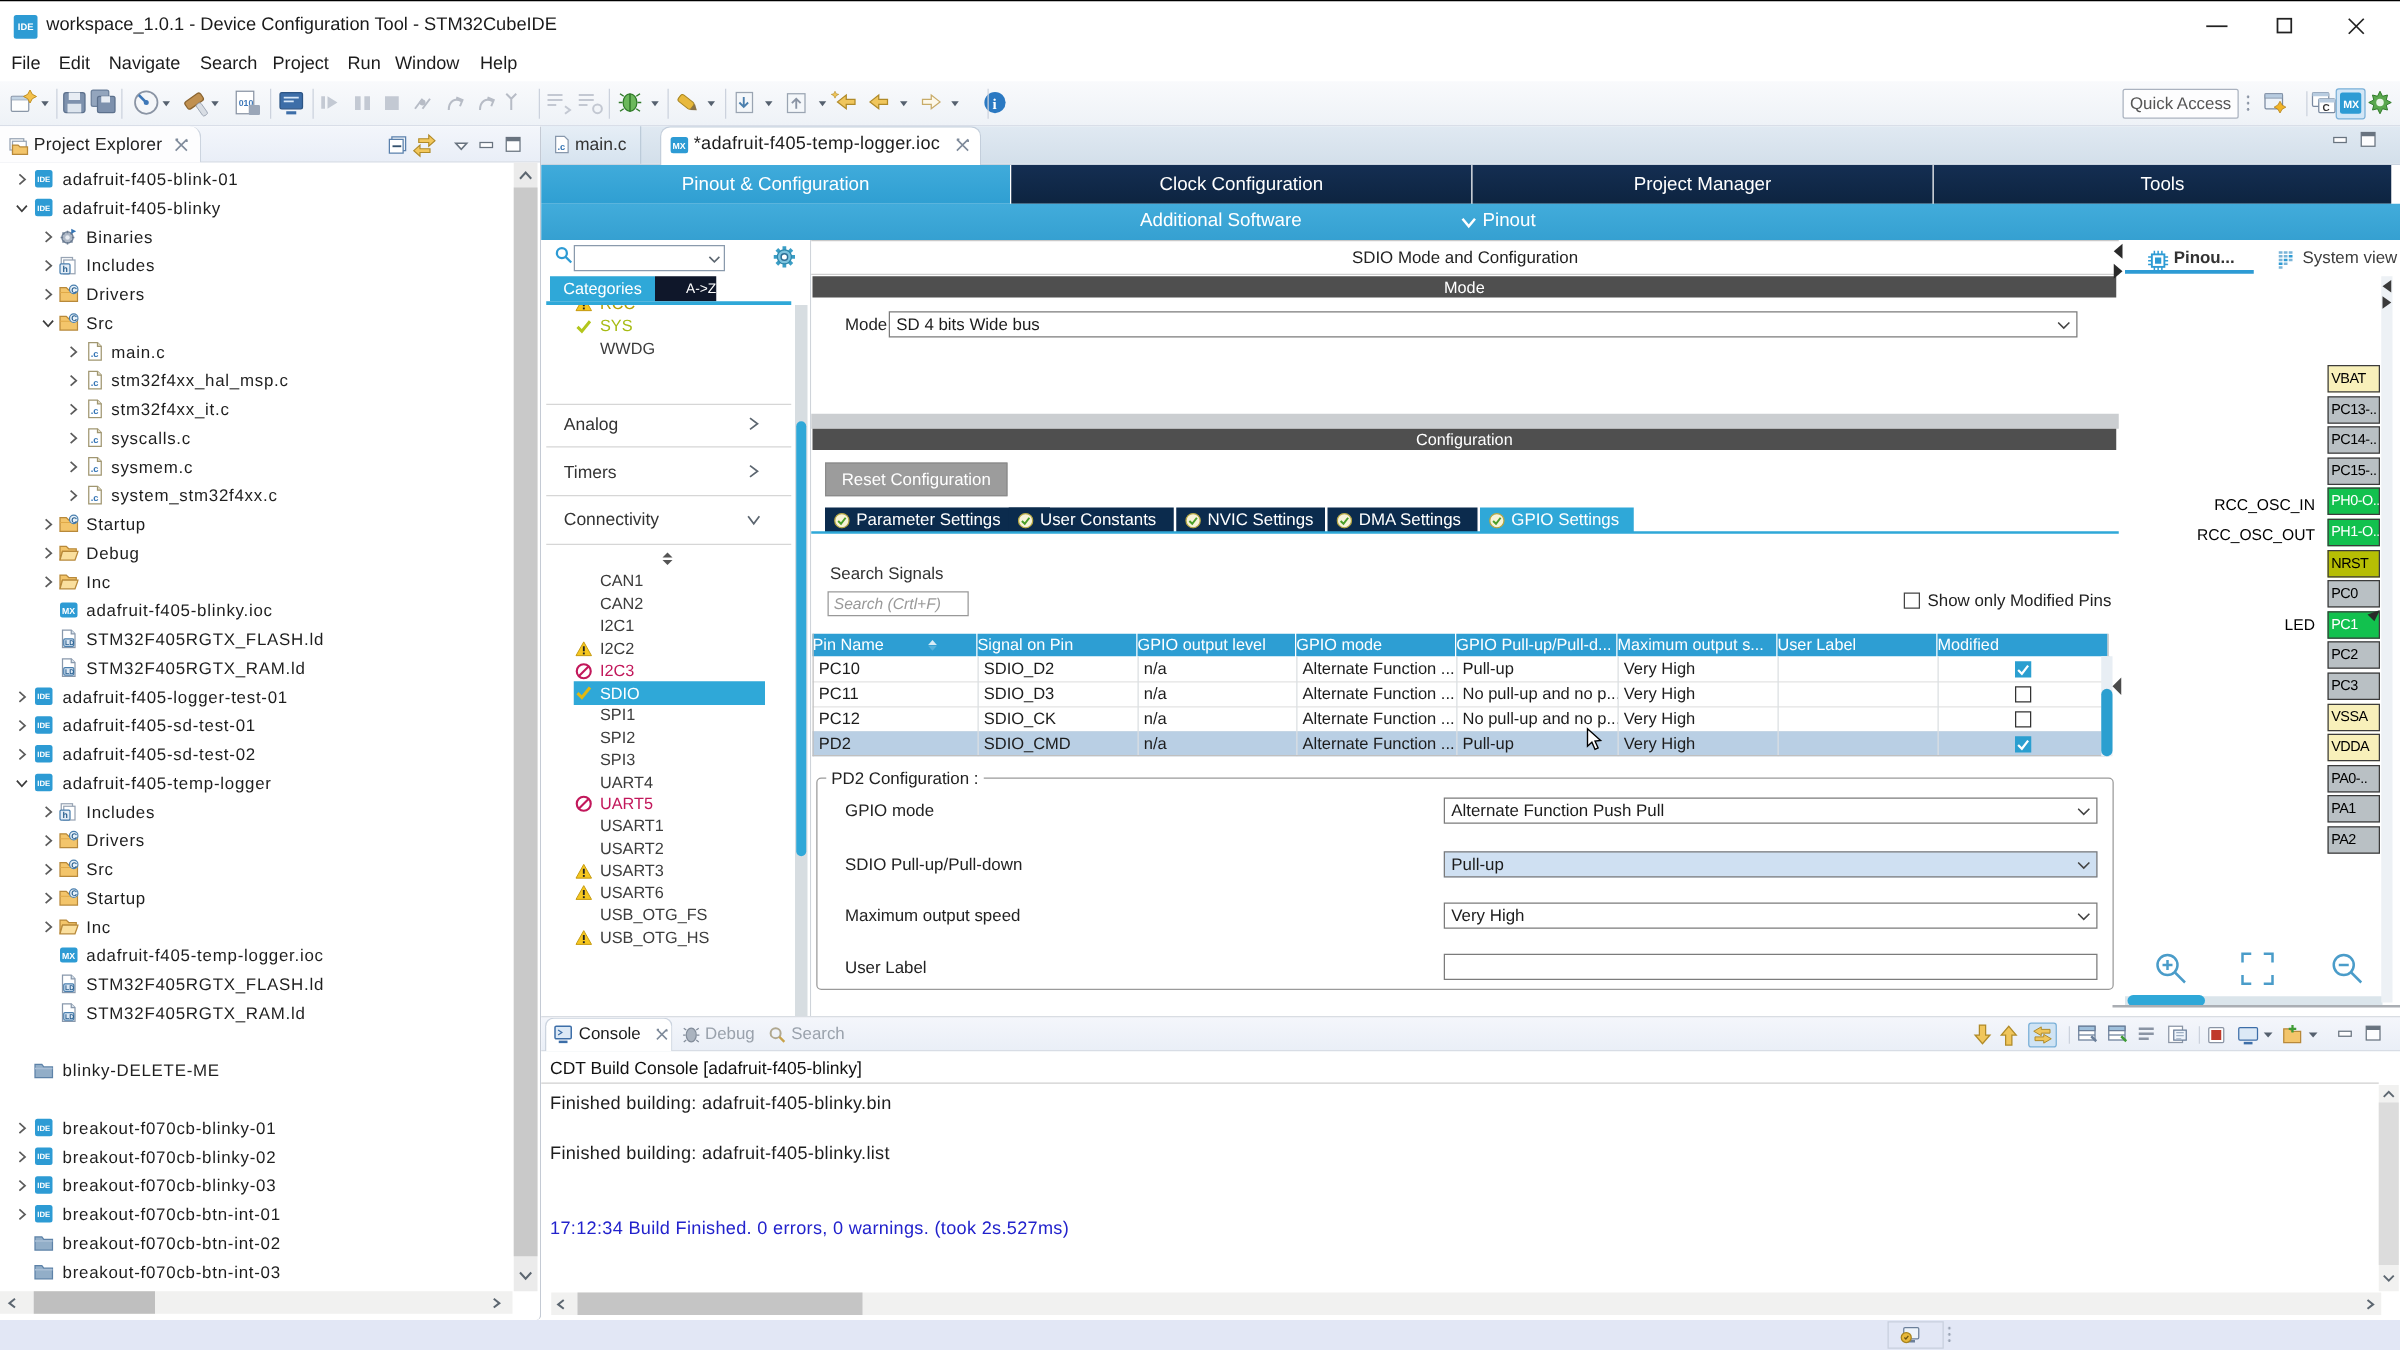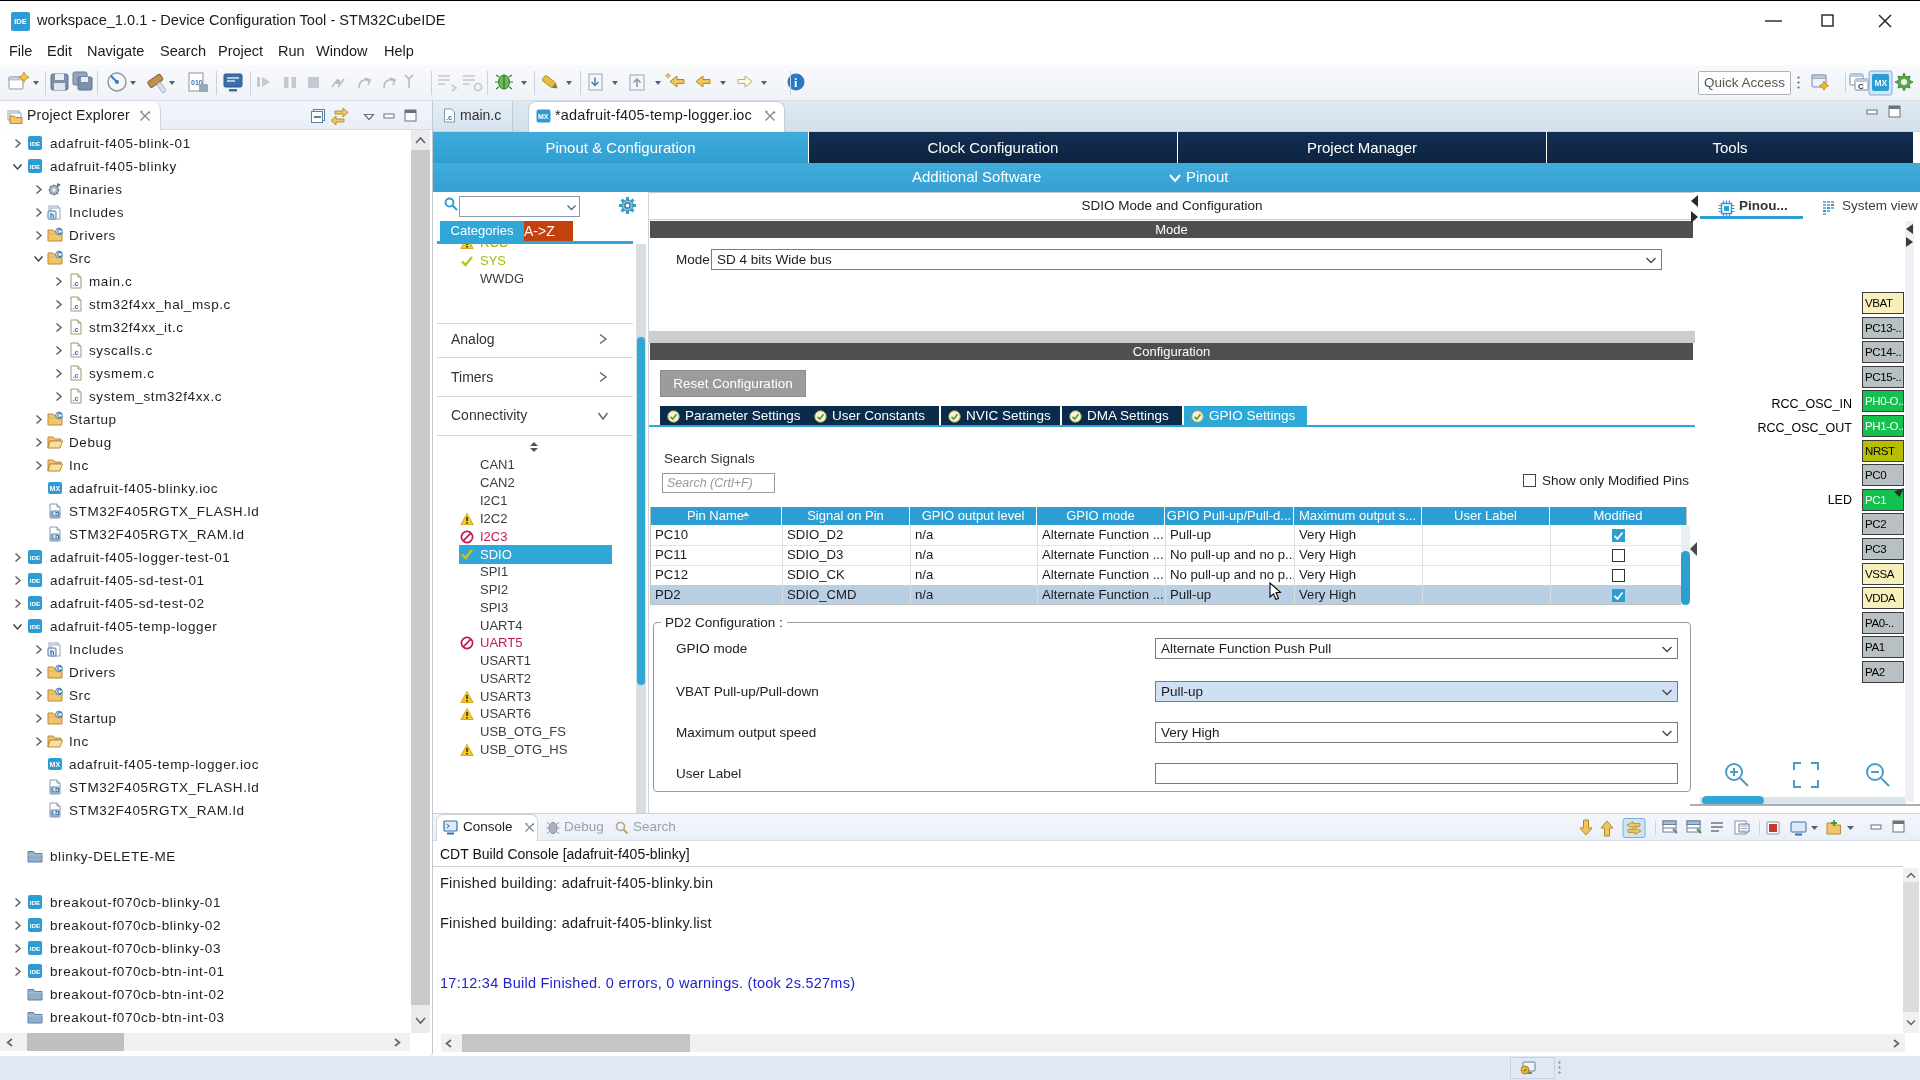--- a/index.html
+++ b/index.html
@@ -57,21 +57,21 @@
 #midpanel { position:absolute; top:191px; left:649px; width:1048px; height:621px; background:#fff; }
 .dbar { position:absolute; left:1px; width:1043px; height:17px; background:#4f4f4f; color:#fff;
   font-size:13px; text-align:center; line-height:17px; }
 .combo { position:absolute; border:1px solid #7b7b7b; background:#fff; font-size:13.5px;
   color:#1c1c1c; line-height:19px; padding-left:5px; white-space:nowrap; }
 .cchev { position:absolute; right:5px; top:7px; width:10px; height:7px; }
 .ptab { position:absolute; top:214px; height:20px; background:#0b2b4d; color:#fff; font-size:13.5px;
   line-height:20px; }
 .ptab svg { position:absolute; left:7px; top:4px; }
 .th { position:absolute; top:315px; height:18px; background:#2d9ed3; color:#fff; font-size:13px;
-  text-align:center; line-height:18px; }
+  line-height:18px; }
 .td { position:absolute; height:20px; font-size:13.2px; color:#1c1c1c; line-height:20px;
   padding-left:5px; white-space:nowrap; overflow:hidden; }
 .row-line { position:absolute; left:1px; width:1036px; height:1px; background:#e4e4e4; }
 .grplbl { position:absolute; font-size:13.5px; color:#222; }
 
 #rightpanel { position:absolute; top:191px; left:1700px; width:220px; height:621px; background:#fff; }
 .pin { position:absolute; left:162px; width:42px; height:22px; border:1px solid #3c3c3c;
   font-size:11.5px; letter-spacing:-0.4px; line-height:20px; padding-left:2px; color:#000; background:#b9c0c4; white-space:nowrap; overflow:hidden; }
 .pinlbl { position:absolute; font-size:12.5px; color:#000; text-align:right; width:120px; white-space:nowrap; }
 
@@ -714,21 +714,21 @@
         <rect x="7" y="0" width="3" height="4" fill="#3a9ec6" transform="rotate(90 8.5 8.5)"></rect>
         <rect x="7" y="0" width="3" height="4" fill="#3a9ec6" transform="rotate(135 8.5 8.5)"></rect>
         <rect x="7" y="0" width="3" height="4" fill="#3a9ec6" transform="rotate(180 8.5 8.5)"></rect>
         <rect x="7" y="0" width="3" height="4" fill="#3a9ec6" transform="rotate(225 8.5 8.5)"></rect>
         <rect x="7" y="0" width="3" height="4" fill="#3a9ec6" transform="rotate(270 8.5 8.5)"></rect>
         <rect x="7" y="0" width="3" height="4" fill="#3a9ec6" transform="rotate(315 8.5 8.5)"></rect>
         <circle cx="8.5" cy="8.5" r="5.6" fill="#7cc3de" stroke="#2e87ab" stroke-width="1"></circle>
         <circle cx="8.5" cy="8.5" r="2.6" fill="#fff" stroke="#2e6f96" stroke-width="1.2"></circle>
       </svg>
     <div class="abs" style="left:7px;top:29px;width:84px;height:20px;background:#2fa8d8;color:#fff;font-size:13px;text-align:center;line-height:20px">Categories</div>
-    <div class="abs" style="left:91px;top:29px;width:49px;height:20px;background:#c2410c;color:#fff;font-size:14px;text-align:left;line-height:20px">A-&gt;Z</div>
+    <div class="abs" style="left:91px;top:29px;width:49px;height:20px;background:#0f172a;color:#fff;font-size:11px;text-align:right;line-height:20px">A-&gt;Z</div>
     <div class="abs" style="left:4px;top:49px;width:196px;height:3px;background:#2fa8d8"></div>
     <div class="abs" style="left:0;top:52px;width:203px;height:569px;overflow:hidden">
     <svg class="abs" style="left:27px;top:-8px;width:14px;height:14px">
           <use href="#s-warn"></use>
         </svg>
         <span class="pit" style="top:-10px;color:#b8a000">RCC</span>
     <svg class="abs" style="left:27px;top:10px;width:14px;height:14px">
           <use href="#s-chk"></use>
         </svg>
         <span class="pit" style="top:8px;color:#a7bb14">SYS</span>
@@ -908,21 +908,21 @@
       </div>
     <svg class="abs" style="left:620px;top:390px;width:14px;height:20px">
         <path d="M1 1 L1 15 L4.5 11.8 L7 17.5 L9.5 16.3 L7 10.8 L11.5 10.3 Z" fill="#fff" stroke="#000" stroke-width="1.1"></path>
       </svg>
     <div class="abs" style="left:4px;top:430px;width:1038px;height:170px;border:1px solid #9a9a9a;border-radius:4px"></div>
     <span class="abs" style="left:12px;top:423px;font-size:13.5px;color:#222;background:#fff;padding:0 4px">PD2 Configuration :</span>
     <span class="grplbl" style="left:27px;top:449px">GPIO mode</span>
     <div class="combo" style="left:506px;top:446px;width:523px;height:21px;background:#fff">Alternate Function Push Pull<svg class="cchev">
           <polyline points="0.5,1 5,5.5 9.5,1" fill="none" stroke="#444" stroke-width="1.3"></polyline>
         </svg></div>
-    <span class="grplbl" style="left:27px;top:492px">VBAT Pull-up/Pull-down</span>
+    <span class="grplbl" style="left:27px;top:492px">SDIO Pull-up/Pull-down</span>
     <div class="combo" style="left:506px;top:489px;width:523px;height:21px;background:#cfe0f2">Pull-up<svg class="cchev">
           <polyline points="0.5,1 5,5.5 9.5,1" fill="none" stroke="#444" stroke-width="1.3"></polyline>
         </svg></div>
     <span class="grplbl" style="left:27px;top:533px">Maximum output speed</span>
     <div class="combo" style="left:506px;top:530px;width:523px;height:21px;background:#fff">Very High<svg class="cchev">
           <polyline points="0.5,1 5,5.5 9.5,1" fill="none" stroke="#444" stroke-width="1.3"></polyline>
         </svg></div>
     <span class="grplbl" style="left:27px;top:574px">User Label</span>
     <div class="combo" style="left:506px;top:571px;width:523px;height:21px;background:#fff"></div>
   </div>

